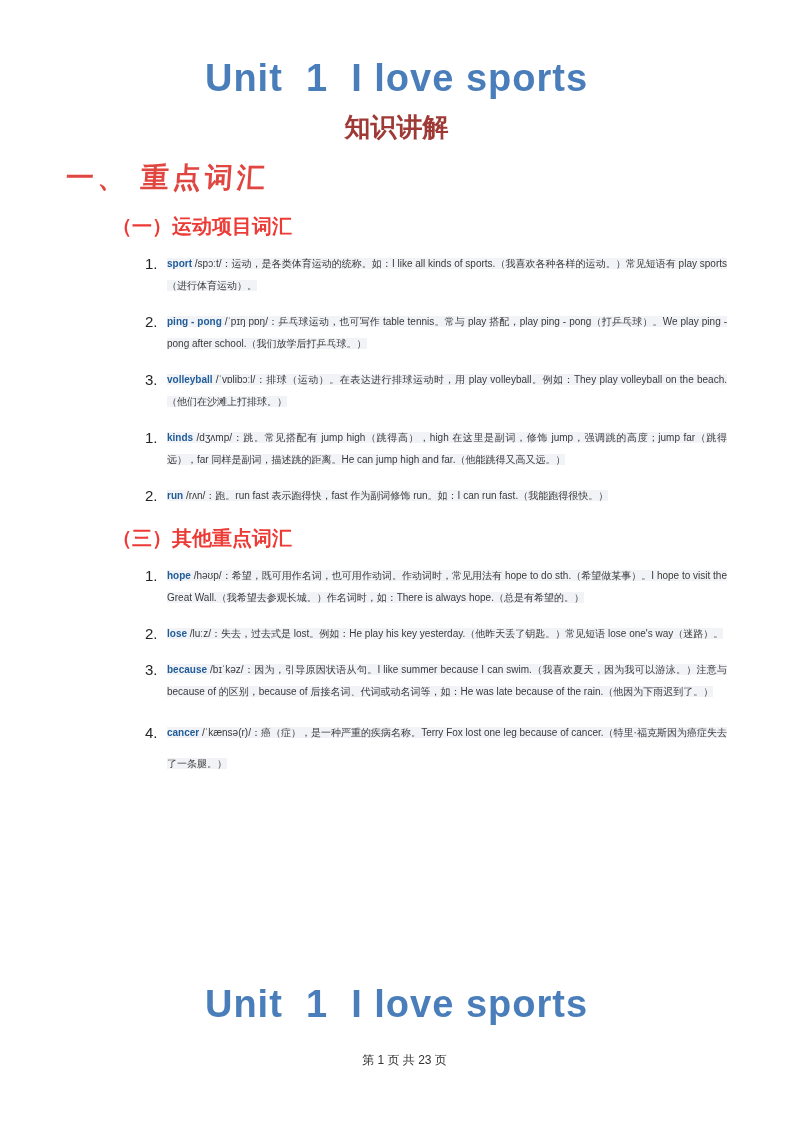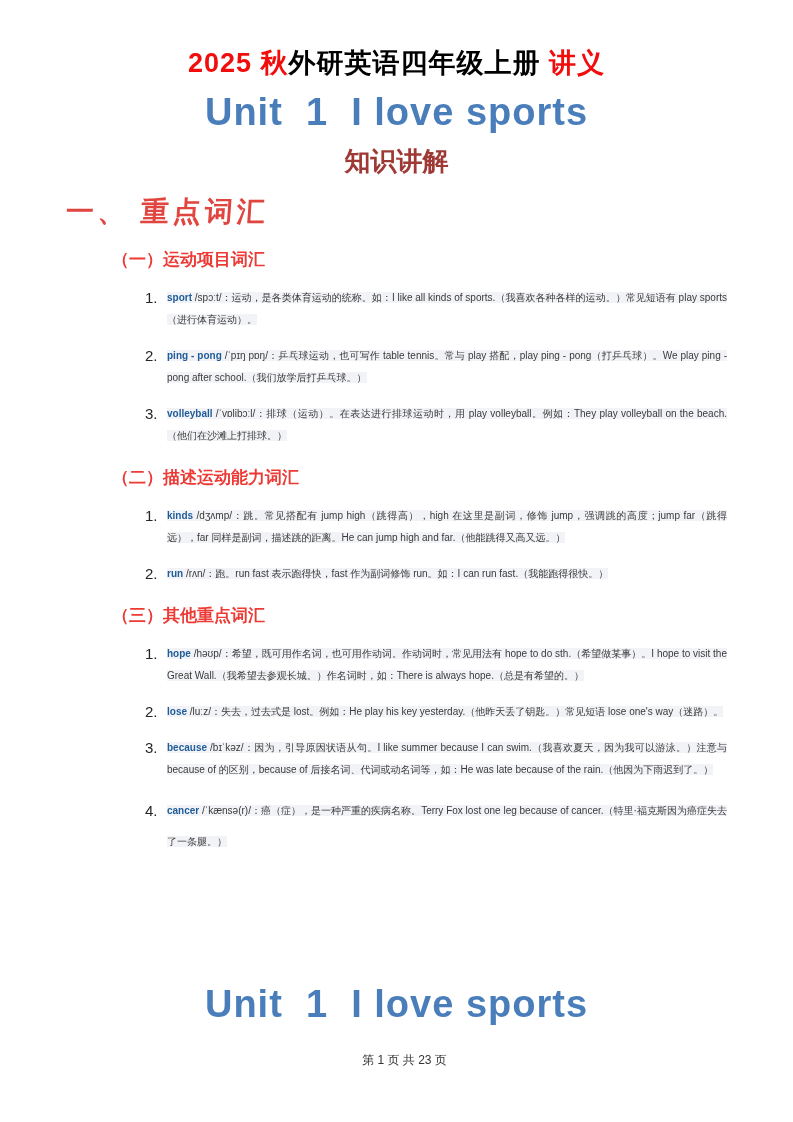--- a/index.html
+++ b/index.html
@@ -49,21 +49,21 @@
     font-weight: 700;
     color: #e04540;
     line-height: 34px;
     font-family: "Liberation Serif", "DejaVu Serif", serif;
     letter-spacing: 4px;
     transform: skewX(-4deg);
     transform-origin: left;
   }
   .sub-heading {
     margin: 20px 0 16px 112px;
-    font-size: 17px;
+    font-size: 20px;
     font-weight: 700;
     color: #ed3a35;
     line-height: 22px;
   }
   .item {
     display: flex;
     margin: 0 66px 14px 145px;
   }
   .item .num {
     flex: 0 0 22px;
@@ -103,21 +103,20 @@
     font-size: 12px;
     color: #333333;
     line-height: 16px;
   }
 </style>
 </head>
 <body>
 
 <div class="page">
 
-  <h1 class="doc-title"><span class="red">2025 秋</span><span>外研英语四年级上册</span><span class="red"> 讲义</span></h1>
 
   <h2 class="unit-title">Unit  1  I love sports</h2>
 
   <h3 class="subtitle">知识讲解</h3>
 
   <div class="main-heading">一、 重点词汇</div>
 
   <div class="sub-heading">（一）运动项目词汇</div>
 
   <div class="item">
@@ -128,21 +127,20 @@
   <div class="item">
     <span class="num">2.</span>
     <p class="txt"><span class="hl"><b class="kw">ping - pong</b><span> /ˈpɪŋ pɒŋ/：乒乓球运动，也可写作 table tennis。常与 play 搭配，play ping - pong（打乒乓球）。We play ping - pong after school.（我们放学后打乒乓球。）</span></span></p>
   </div>
 
   <div class="item">
     <span class="num">3.</span>
     <p class="txt"><span class="hl"><b class="kw">volleyball</b><span> /ˈvɒlibɔːl/：排球（运动）。在表达进行排球运动时，用 play volleyball。例如：They play volleyball on the beach.（他们在沙滩上打排球。）</span></span></p>
   </div>
 
-  <div class="sub-heading">（二）描述运动能力词汇</div>
 
   <div class="item">
     <span class="num">1.</span>
     <p class="txt"><span class="hl"><b class="kw">kinds</b><span> /dʒʌmp/：跳。常见搭配有 jump high（跳得高），high 在这里是副词，修饰 jump，强调跳的高度；jump far（跳得远），far 同样是副词，描述跳的距离。He can jump high and far.（他能跳得又高又远。）</span></span></p>
   </div>
 
   <div class="item">
     <span class="num">2.</span>
     <p class="txt"><span class="hl"><b class="kw">run</b><span> /rʌn/：跑。run fast 表示跑得快，fast 作为副词修饰 run。如：I can run fast.（我能跑得很快。）</span></span></p>
   </div>

